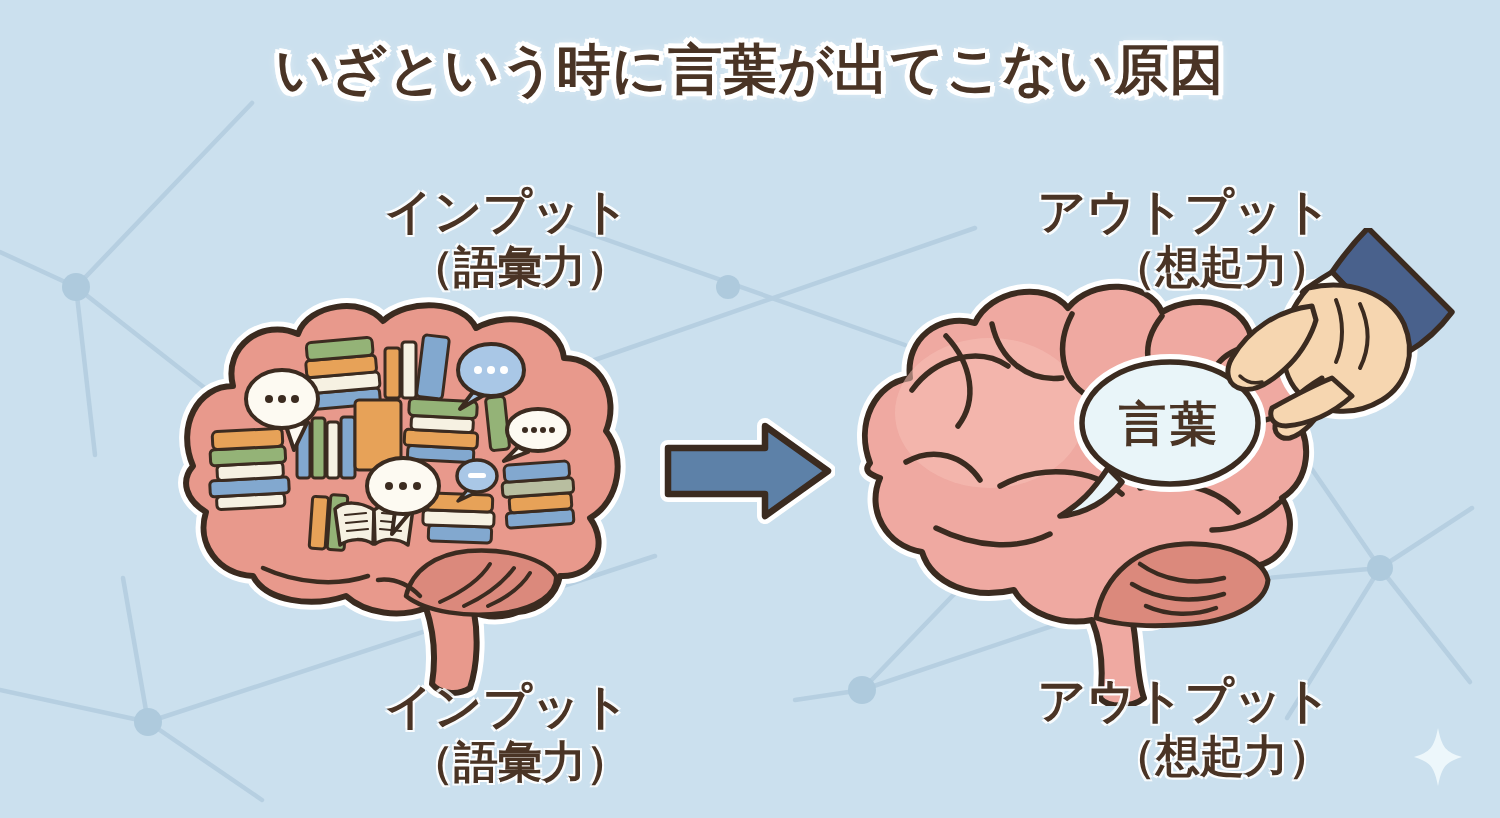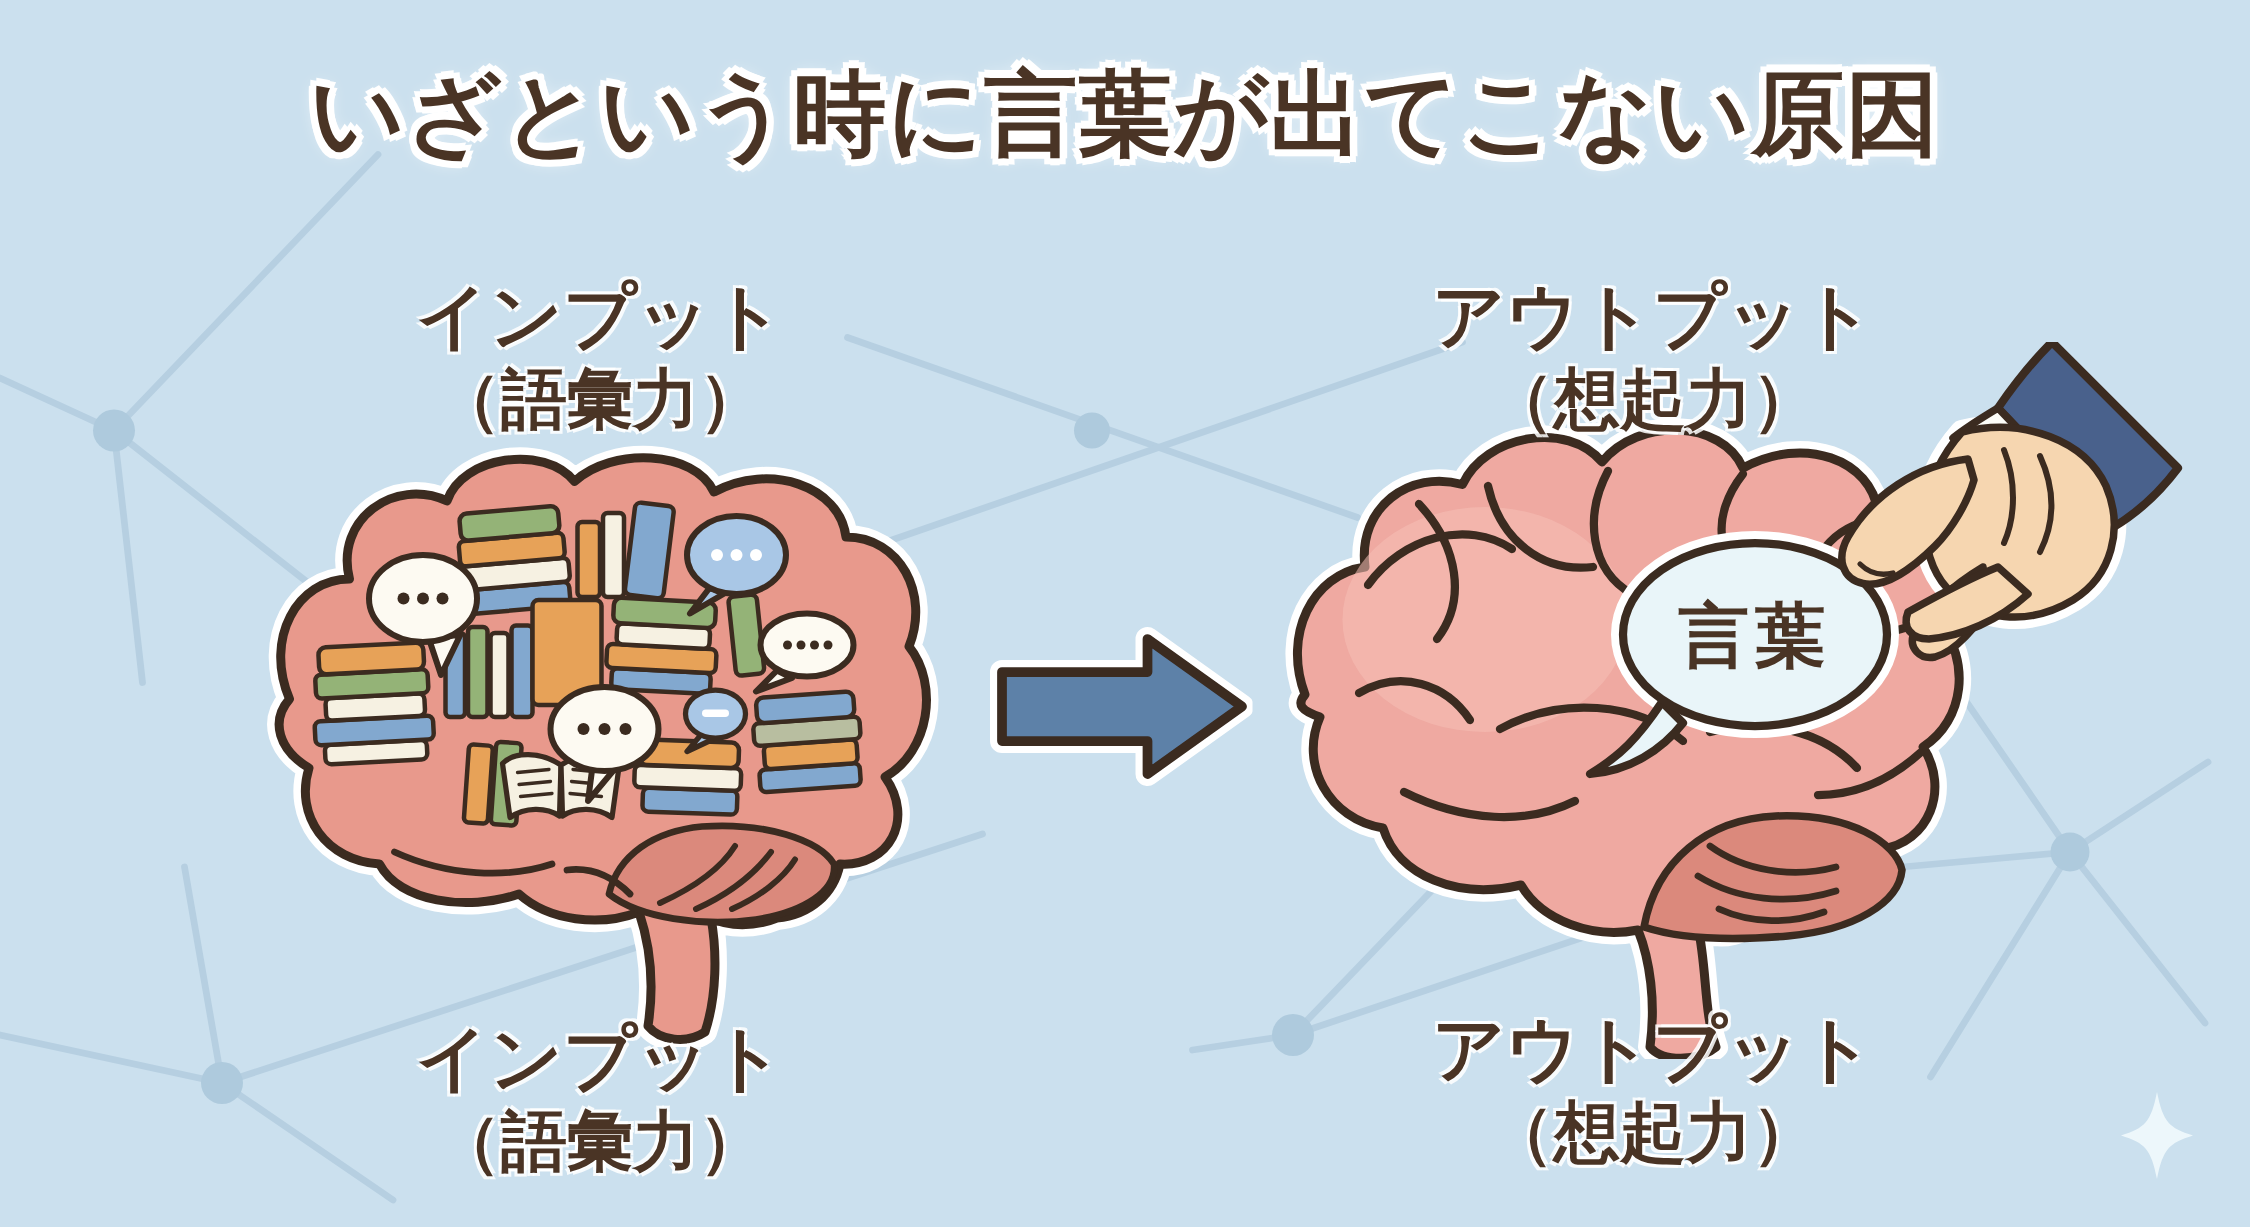--- a/index.html
+++ b/index.html
@@ -16,27 +16,27 @@
   }
   html,body{margin:0;padding:0;}
   body{
     width:1500px;height:818px;position:relative;overflow:hidden;
     background:var(--c-background);
     font-family:"DejaVu Sans","Liberation Sans",sans-serif;
   }
   .layer{position:absolute;left:0;top:0;}
   .title{
     position:absolute;left:0;top:34px;width:1500px;text-align:center;
-    font-size:62px;font-weight:bold;letter-spacing:1px;color:var(--c-text_brown);
+    font-size:54px;font-weight:bold;letter-spacing:1px;color:var(--c-text_brown);
     text-shadow:-4px -4px 0 #fff,4px -4px 0 #fff,-4px 4px 0 #fff,4px 4px 0 #fff,
       -5px 0 0 #fff,5px 0 0 #fff,0 -5px 0 #fff,0 5px 0 #fff,0 0 12px #fff;
     z-index:6;
   }
   .label{
-    position:absolute;width:460px;text-align:center;z-index:6;
+    position:absolute;width:460px;text-align:right;z-index:6;
     font-size:48px;font-weight:bold;line-height:1.2;color:var(--c-text_brown);
     text-shadow:-2px -2px 0 rgba(255,255,255,.85),2px -2px 0 rgba(255,255,255,.85),
       -2px 2px 0 rgba(255,255,255,.85),2px 2px 0 rgba(255,255,255,.85);
   }
   .label .l2{font-size:44px;}
   .lbl-input-top{left:170px;top:183px;}
   .lbl-output-top{left:872px;top:183px;}
   .lbl-input-bottom{left:170px;top:678px;}
   .lbl-output-bottom{left:872px;top:672px;}
   svg{display:block;}

